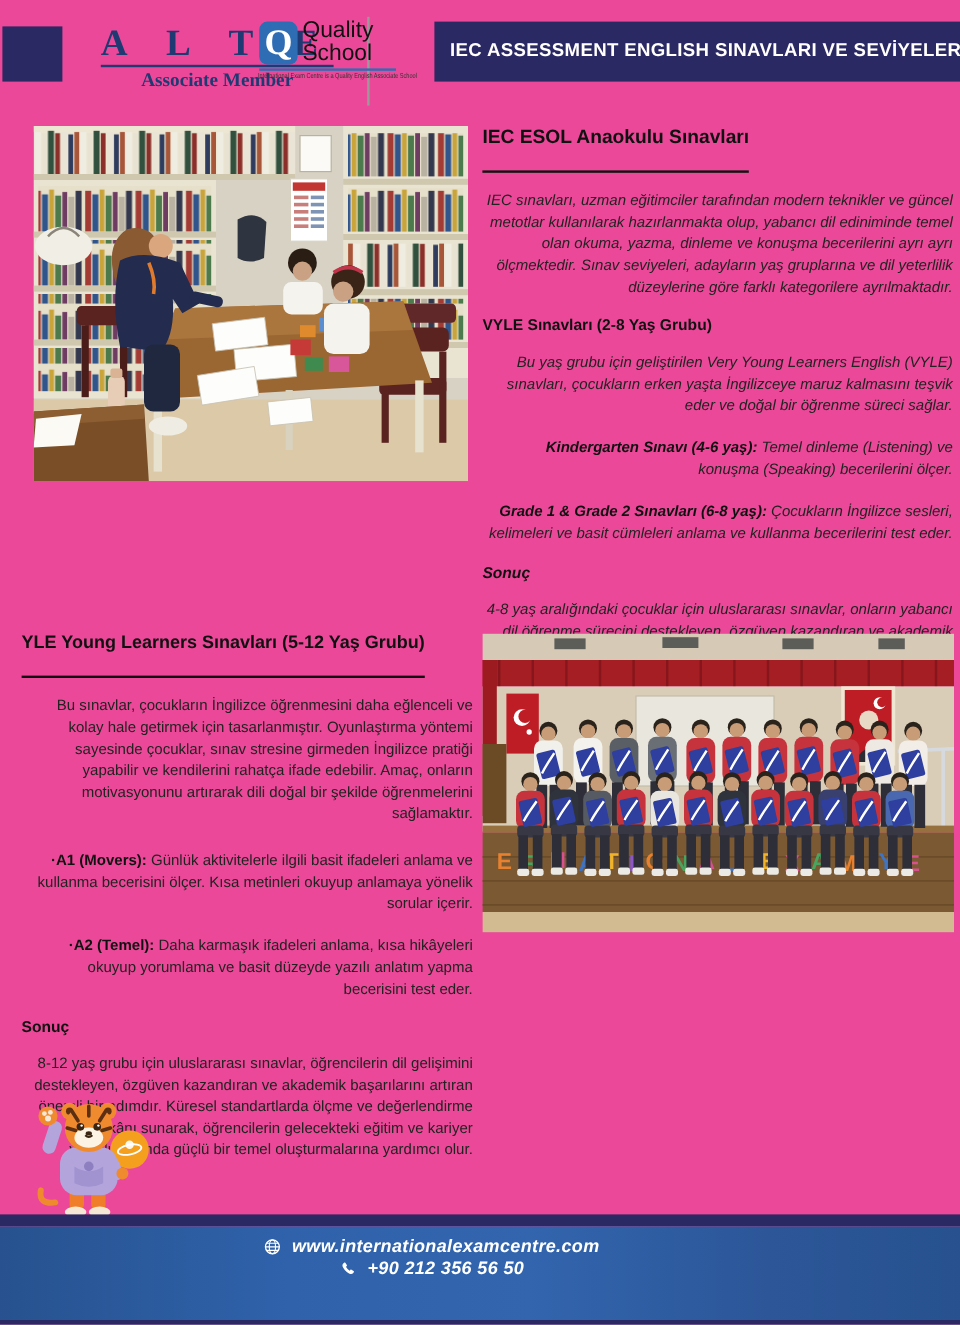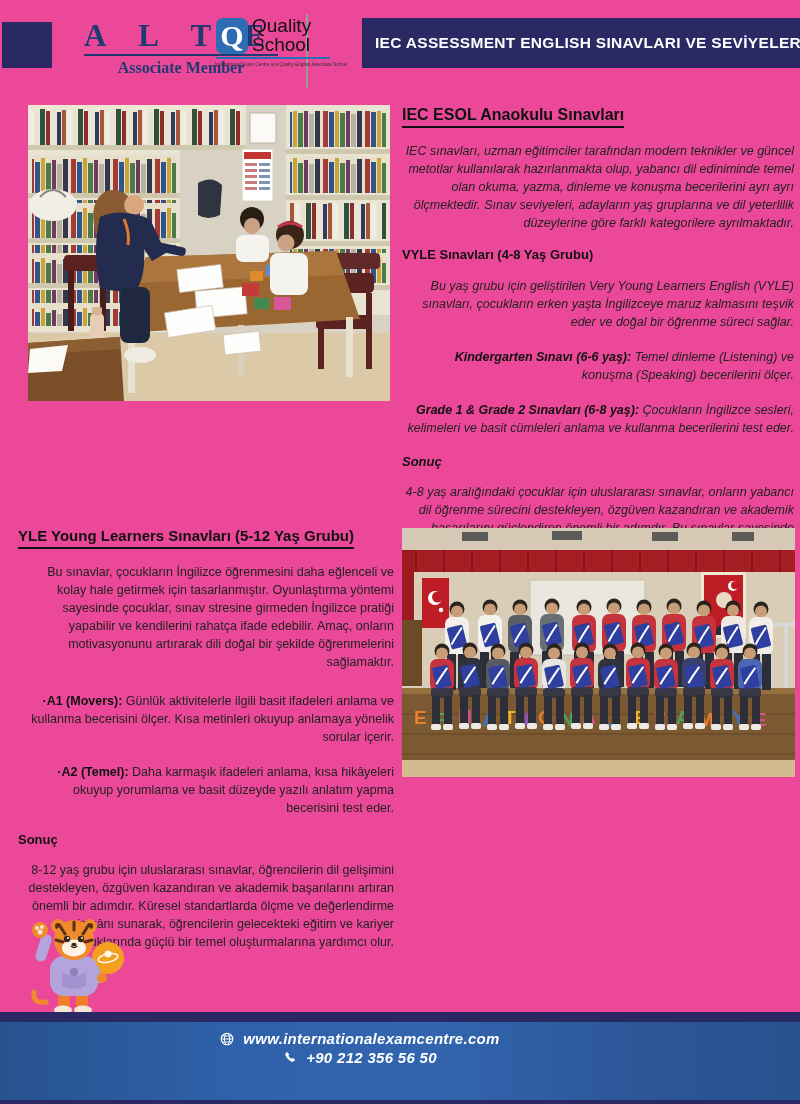--- a/index.html
+++ b/index.html
@@ -23,21 +23,21 @@
   .banner{position:absolute;left:362px;top:18px;width:501px;height:50px;background:#2b2963;
           display:flex;align-items:center;}
   .banner-text{color:#fff;font-weight:bold;font-size:15.5px;letter-spacing:0.3px;padding-left:13px;}
   
   .photo1{position:absolute;left:28px;top:105px;width:362px;height:296px;}
   .photo2{position:absolute;left:402px;top:528px;width:393px;height:249px;}
   .col{position:absolute;font-size:12.5px;line-height:1.44;}
   .col-right{left:402px;top:103px;width:392px;font-style:italic;color:#222;}
   .col-left{left:18px;top:525px;width:376px;color:#222;}
   h2.doc{font-size:16px;font-weight:bold;color:#111;margin:0 0 14px 0;font-style:normal;}
-  h2.doc span{display:inline-block;border-bottom:2.5px solid #111;padding-bottom:0;}
+  h2.doc span{display:inline-block;border-bottom:2.5px solid #111;padding-bottom:16px;}
   .col-left h2.doc{font-size:15px;}
   .subhead{font-weight:bold;font-style:normal;color:#111;margin:14px 0 12px 0;font-size:13px;}
   .subhead-i{font-weight:bold;font-style:italic;color:#111;margin:16px 0 12px 0;font-size:13px;}
   .col p{margin:0 0 13px 0;text-align:right;}
   .col p b{color:#111;}
   .gap{height:4px;}
   
   .tiger{position:absolute;left:14px;top:914px;width:122px;height:102px;}
   
   .f-strip-top{position:absolute;left:0;top:1012px;width:800px;height:10px;background:#2b2963;}
@@ -194,24 +194,24 @@
     <rect x="62" y="208" width="14" height="38" rx="5" fill="#e7ccb6"></rect>
     <rect x="64" y="202" width="10" height="8" rx="2" fill="#d9b393"></rect>
     <polygon points="0,238 92,232 96,296 0,296" fill="#7a4f28"></polygon>
     <polygon points="0,238 92,232 92,244 0,250" fill="#8d5e31"></polygon>
     <polygon points="2,244 40,240 34,266 0,268" fill="#fbfaf5"></polygon>
   </svg>
 
   <div class="col col-right">
     <h2 class="doc"><span>IEC ESOL Anaokulu Sınavları</span></h2>
     <p>IEC sınavları, uzman eğitimciler tarafından modern teknikler ve güncel metotlar kullanılarak hazırlanmakta olup, yabancı dil ediniminde temel olan okuma, yazma, dinleme ve konuşma becerilerini ayrı ayrı ölçmektedir. Sınav seviyeleri, adayların yaş gruplarına ve dil yeterlilik düzeylerine göre farklı kategorilere ayrılmaktadır.</p>
-    <div class="subhead">VYLE Sınavları (4-8 Yaş Grubu)</div>
+    <div class="subhead">VYLE Sınavları (2-8 Yaş Grubu)</div>
     <p>Bu yaş grubu için geliştirilen Very Young Learners English (VYLE) sınavları, çocukların erken yaşta İngilizceye maruz kalmasını teşvik eder ve doğal bir öğrenme süreci sağlar.</p>
     <div class="gap"></div>
-    <p><b>Kindergarten Sınavı (6-6 yaş):</b><span> Temel dinleme (Listening) ve konuşma (Speaking) becerilerini ölçer.</span></p>
+    <p><b>Kindergarten Sınavı (4-6 yaş):</b><span> Temel dinleme (Listening) ve konuşma (Speaking) becerilerini ölçer.</span></p>
     <div class="gap"></div>
     <p><b>Grade 1 &amp; Grade 2 Sınavları (6-8 yaş):</b><span> Çocukların İngilizce sesleri, kelimeleri ve basit cümleleri anlama ve kullanma becerilerini test eder.</span></p>
     <div class="subhead-i">Sonuç</div>
     <p>4-8 yaş aralığındaki çocuklar için uluslararası sınavlar, onların yabancı dil öğrenme sürecini destekleyen, özgüven kazandıran ve akademik başarılarını güçlendiren önemli bir adımdır. Bu sınavlar sayesinde çocuklar dil öğrenme sürecine daha kolay adapte olur ve ilerleyen yaşlarında daha bilinçli bir şekilde gelişim gösterirler.</p>
   </div>
 
   <svg class="photo2" viewBox="0 0 393 249">
     <defs>
       <symbol id="p-stand" overflow="visible">
         <circle cx="0" cy="-1" r="7.5" fill="#2a231c"></circle>

